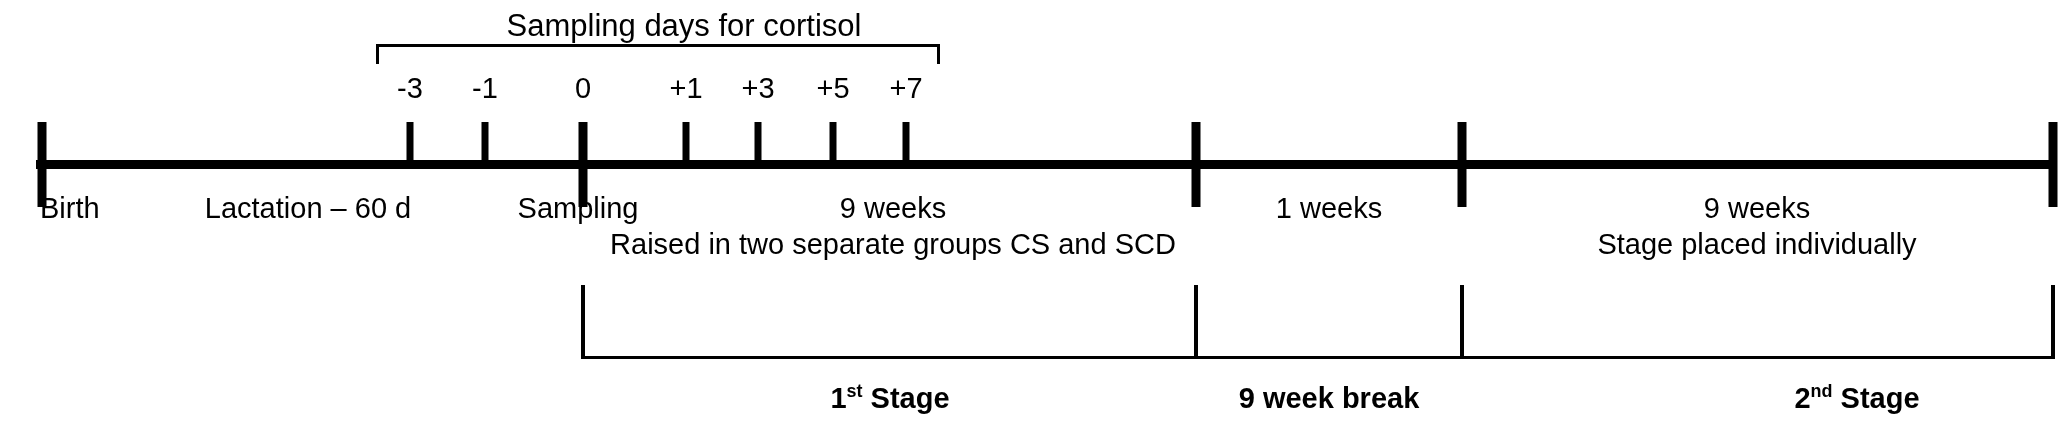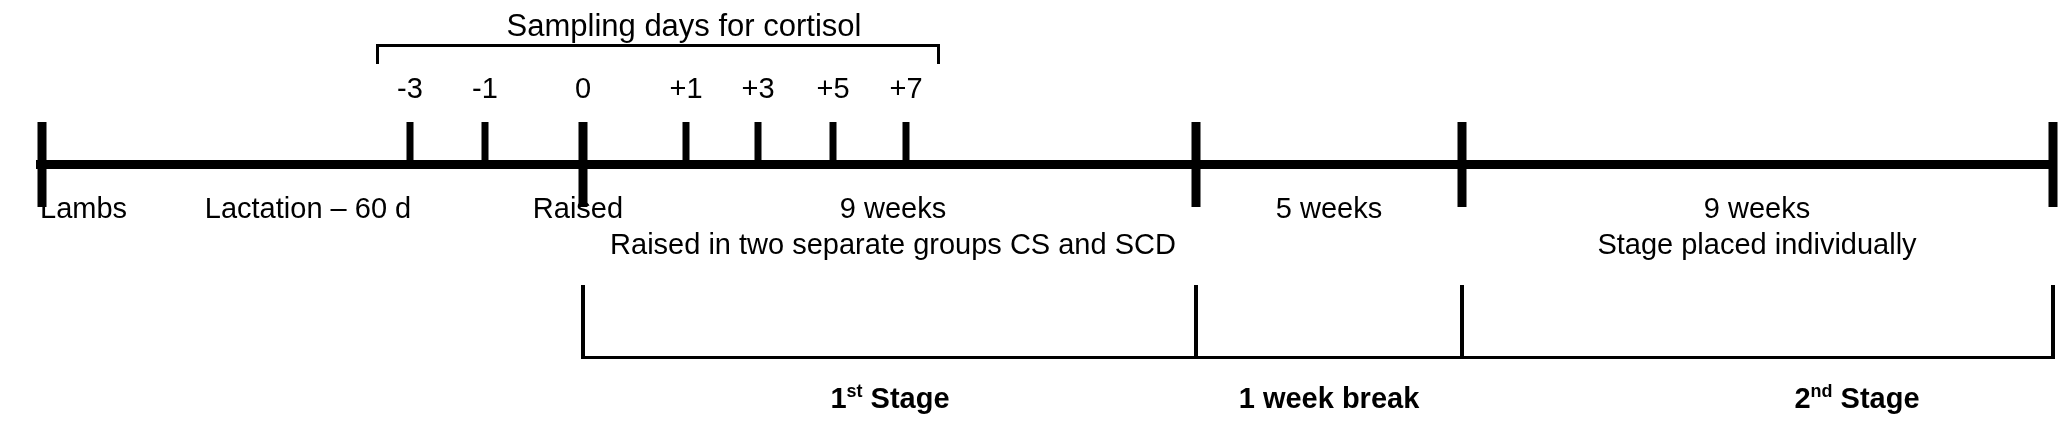--- a/index.html
+++ b/index.html
@@ -127,41 +127,41 @@
       <div class="tick" style="left: 686px; top: 122px; width: 7px; height: 47px;"></div>
       <div class="tick" style="left: 758px; top: 122px; width: 7px; height: 47px;"></div>
       <div class="tick" style="left: 833px; top: 122px; width: 7px; height: 47px;"></div>
       <div class="tick" style="left: 906px; top: 122px; width: 7px; height: 47px;"></div>
       <div class="tick" style="left: 1196px; top: 122px; width: 9px; height: 85px;"></div>
       <div class="tick" style="left: 1462px; top: 122px; width: 9px; height: 85px;"></div>
       <div class="tick" style="left: 2053px; top: 122px; width: 9px; height: 85px;"></div>
     </div>
 
   <div id="period-labels">
-      <div class="period-label" style="top: 190px; left: 40px; transform: none; text-align: left;">Lambs</div>
+      <div class="period-label" style="top: 190px; left: 40px; transform: none; text-align: left;">Birth</div>
       <div class="period-label" style="top: 190px; left: 308px;">Lactation – 60 d</div>
-      <div class="period-label" style="top: 190px; left: 578px;">Raised</div>
+      <div class="period-label" style="top: 190px; left: 578px;">Sampling</div>
       <div class="period-label" style="top: 190px; left: 893px;">9 weeks</div>
-      <div class="period-label" style="top: 190px; left: 1329px;">5 weeks</div>
+      <div class="period-label" style="top: 190px; left: 1329px;">1 weeks</div>
       <div class="period-label" style="top: 190px; left: 1757px;">9 weeks</div>
     </div>
 
   <div id="sub-labels">
       <div class="period-sub" style="left: 893px; top: 228px;">Raised in two separate groups CS and SCD</div>
       <div class="period-sub" style="left: 1757px; top: 228px;">Stage placed individually</div>
     </div>
 
   <div class="stage-line" id="stage-line" style="left: 583px; top: 356px; width: 1470px; height: 3px;"></div>
 
   <div id="stage-dividers">
       <div class="stage-divider" style="left: 583px; top: 285px; width: 4px; height: 74px;"></div>
       <div class="stage-divider" style="left: 1196px; top: 285px; width: 4px; height: 74px;"></div>
       <div class="stage-divider" style="left: 1462px; top: 285px; width: 4px; height: 74px;"></div>
       <div class="stage-divider" style="left: 2053px; top: 285px; width: 4px; height: 74px;"></div>
     </div>
 
   <div id="stage-labels">
       <div class="stage-label" style="left: 890px; top: 382px;"><span>1</span><sup>st</sup><span> Stage</span></div>
-      <div class="stage-label" style="left: 1329px; top: 382px;"><span>1 week break</span></div>
+      <div class="stage-label" style="left: 1329px; top: 382px;"><span>9 week break</span></div>
       <div class="stage-label" style="left: 1857px; top: 382px;"><span>2</span><sup>nd</sup><span> Stage</span></div>
     </div>
 
 </div>
 
 </body></html>

